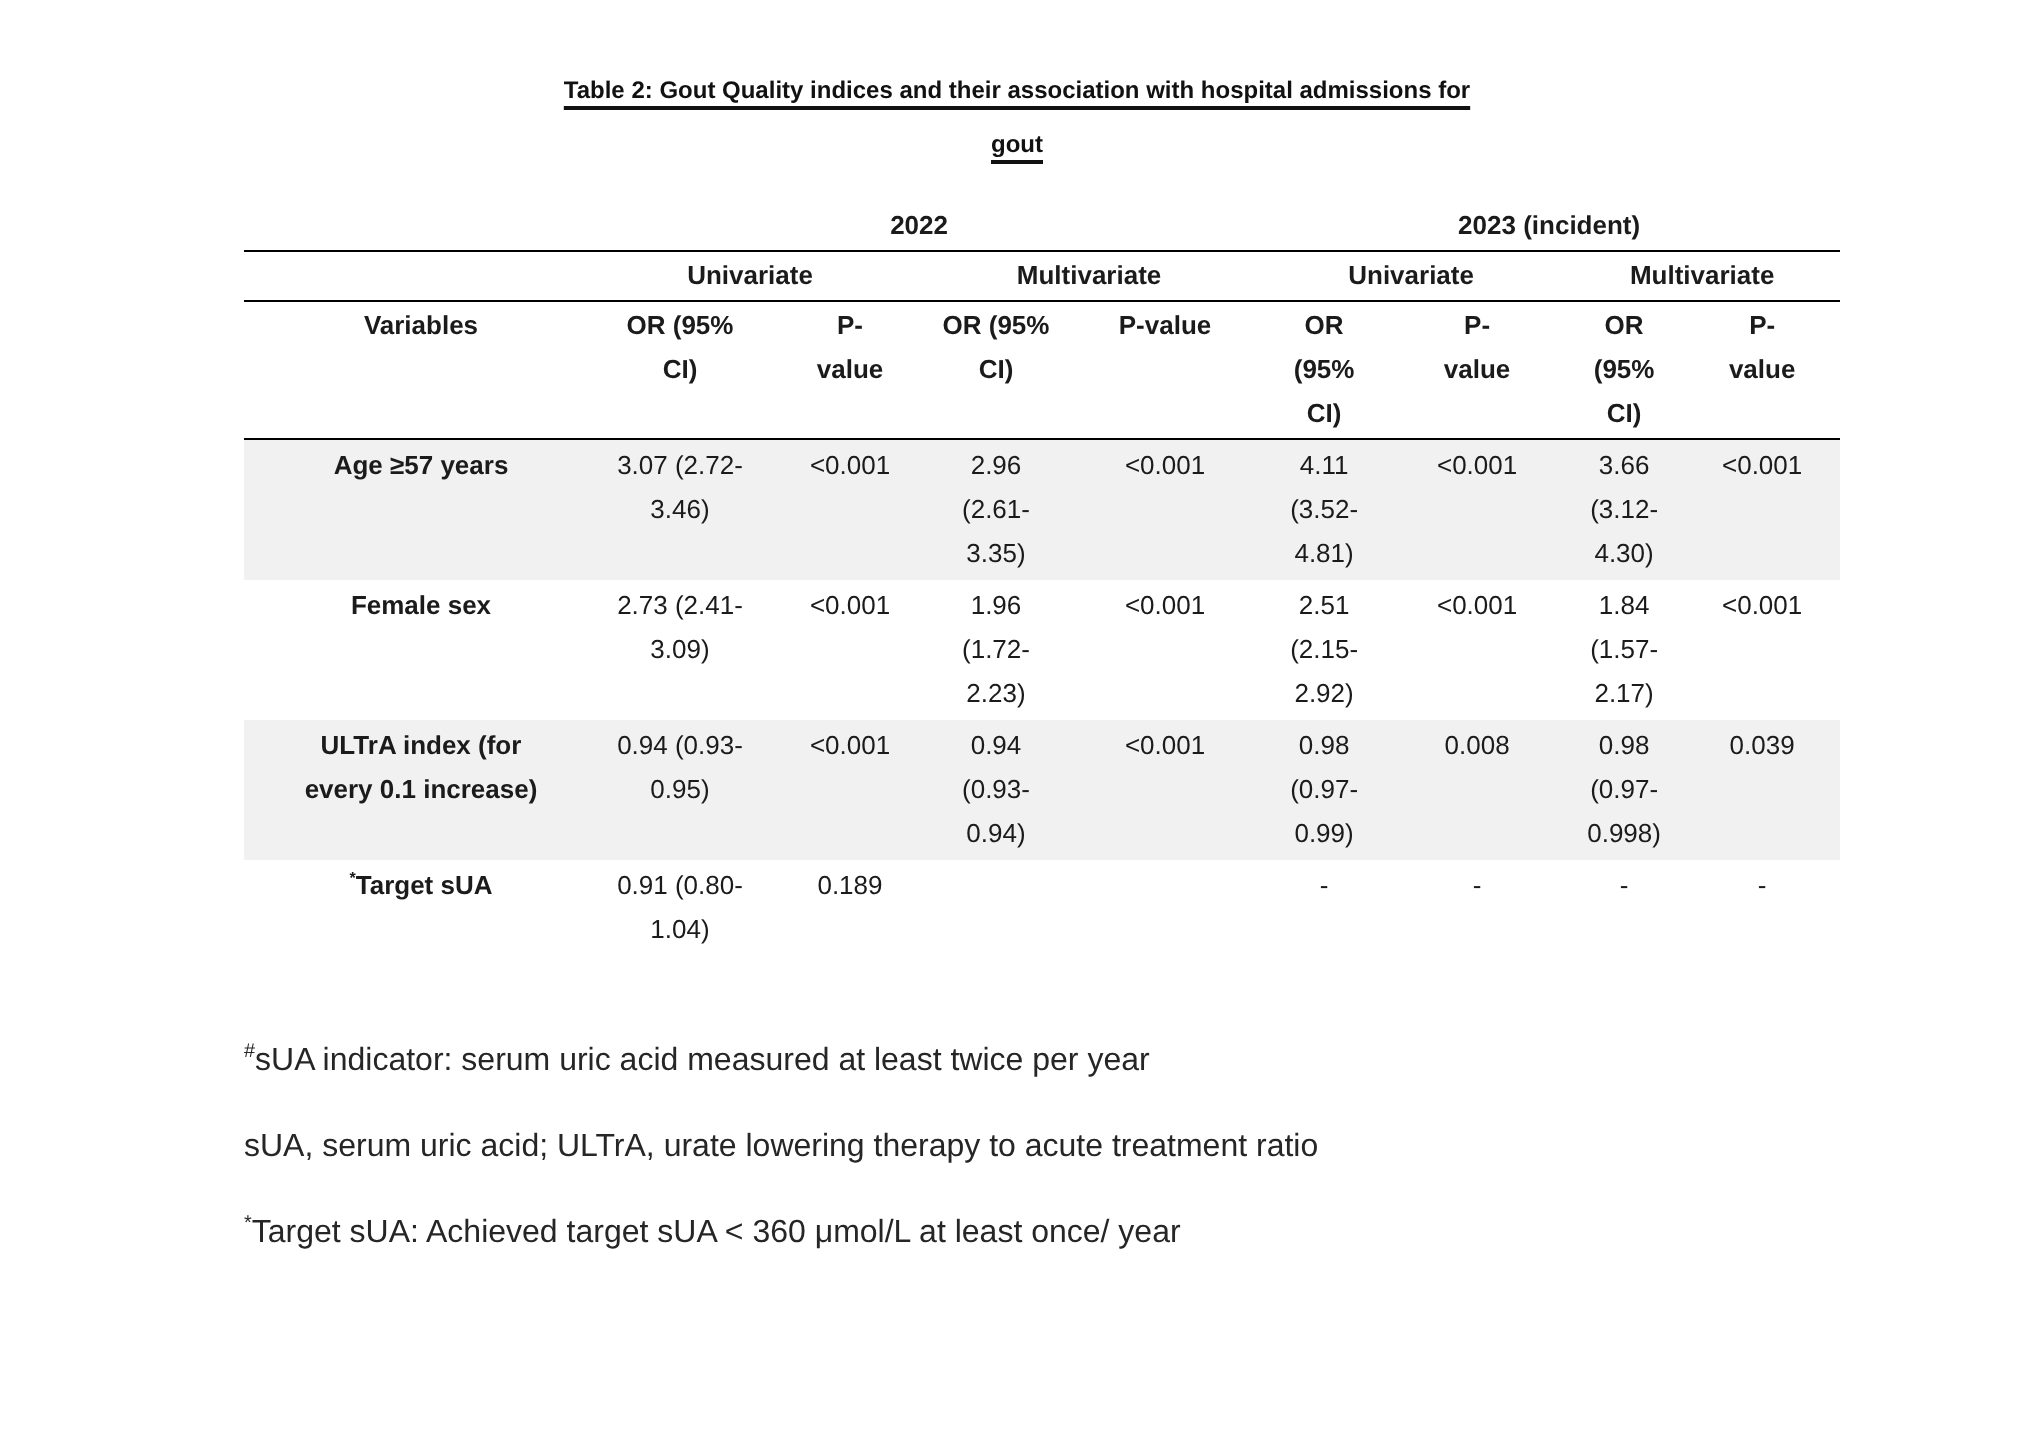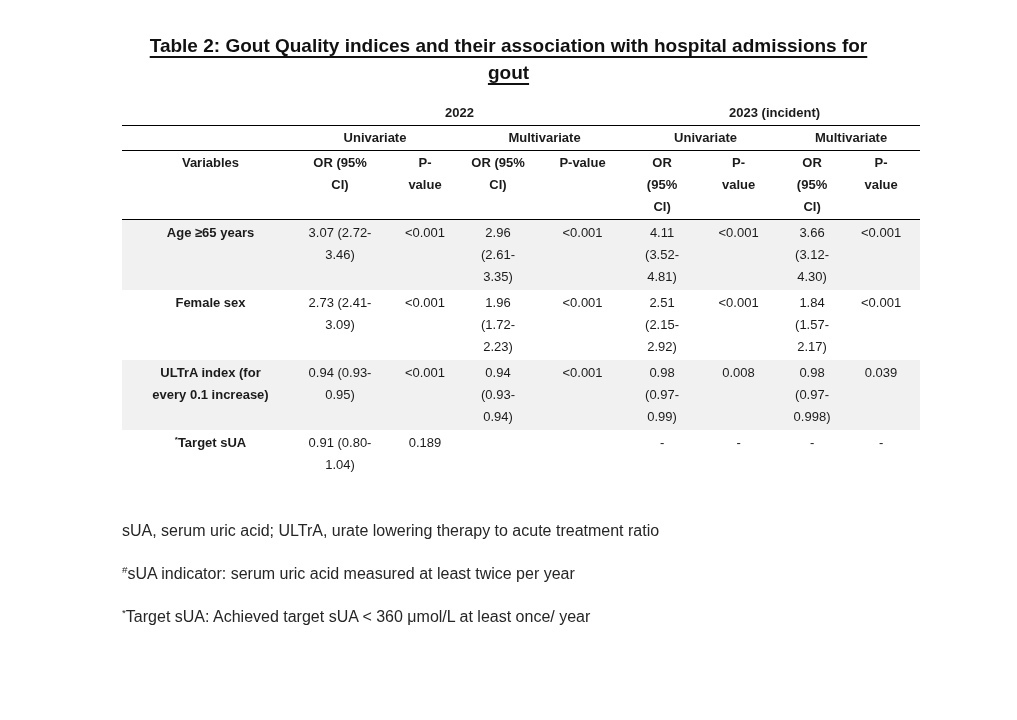--- a/index.html
+++ b/index.html
@@ -1,21 +1,21 @@
 <!DOCTYPE html>
 <html style="--shade: #f1f1f1; --border: #000000;"><head>
 <meta charset="utf-8">
 <style>
   html,body{margin:0;padding:0;background:#fff;}
   .page{
     position:relative;width:1017px;height:720px;background:#fff;overflow:hidden;
     font-family:"Liberation Sans",sans-serif;color:#1a1a1a;
   }
   .title{
-    padding-top:32px;text-align:center;font-weight:bold;font-size:19px;line-height:27px;
+    padding-top:32px;text-align:center;font-weight:bold;font-size:12px;line-height:27px;
     text-decoration:underline;text-underline-offset:4px;text-decoration-thickness:2px;
     white-space:pre-line;color:#111;
   }
   table.results{
     margin:15px 0 0 122px;width:798px;border-collapse:collapse;table-layout:fixed;
     font-size:13px;line-height:22px;color:#1b1b1b;
   }
   th,td{padding:1px 2px 1px 2px;vertical-align:top;text-align:center;white-space:pre-line;overflow:hidden;}
   thead th{font-weight:bold;}
   .year-row th,.model-row th,.colhead-row th{border-bottom:1.6px solid var(--border,#000);}
@@ -76,21 +76,21 @@
 value</th>
         <th>OR
 (95%
 CI)</th>
         <th>P-
 value</th>
       </tr>
     </thead>
     <tbody>
         <tr class="shaded">
-          <td class="var-cell">Age ≥65 years</td>
+          <td class="var-cell">Age ≥57 years</td>
           <td>3.07 (2.72-
 3.46)</td>
           <td>&lt;0.001</td>
           <td>2.96
 (2.61-
 3.35)</td>
           <td>&lt;0.001</td>
           <td>4.11
 (3.52-
 4.81)</td>
@@ -146,18 +146,18 @@
           <td></td>
           <td>-</td>
           <td>-</td>
           <td>-</td>
           <td>-</td>
         </tr>
       </tbody>
   </table>
 
   <div class="footnotes">
+    <p><sup>#</sup><span>sUA indicator: serum uric acid measured at least twice per year</span></p>
     <p><sup></sup><span>sUA, serum uric acid; ULTrA, urate lowering therapy to acute treatment ratio</span></p>
-    <p><sup>#</sup><span>sUA indicator: serum uric acid measured at least twice per year</span></p>
     <p><sup>*</sup><span>Target sUA: Achieved target sUA &lt; 360 μmol/L at least once/ year</span></p>
   </div>
 
 </div>
 
 </body></html>

